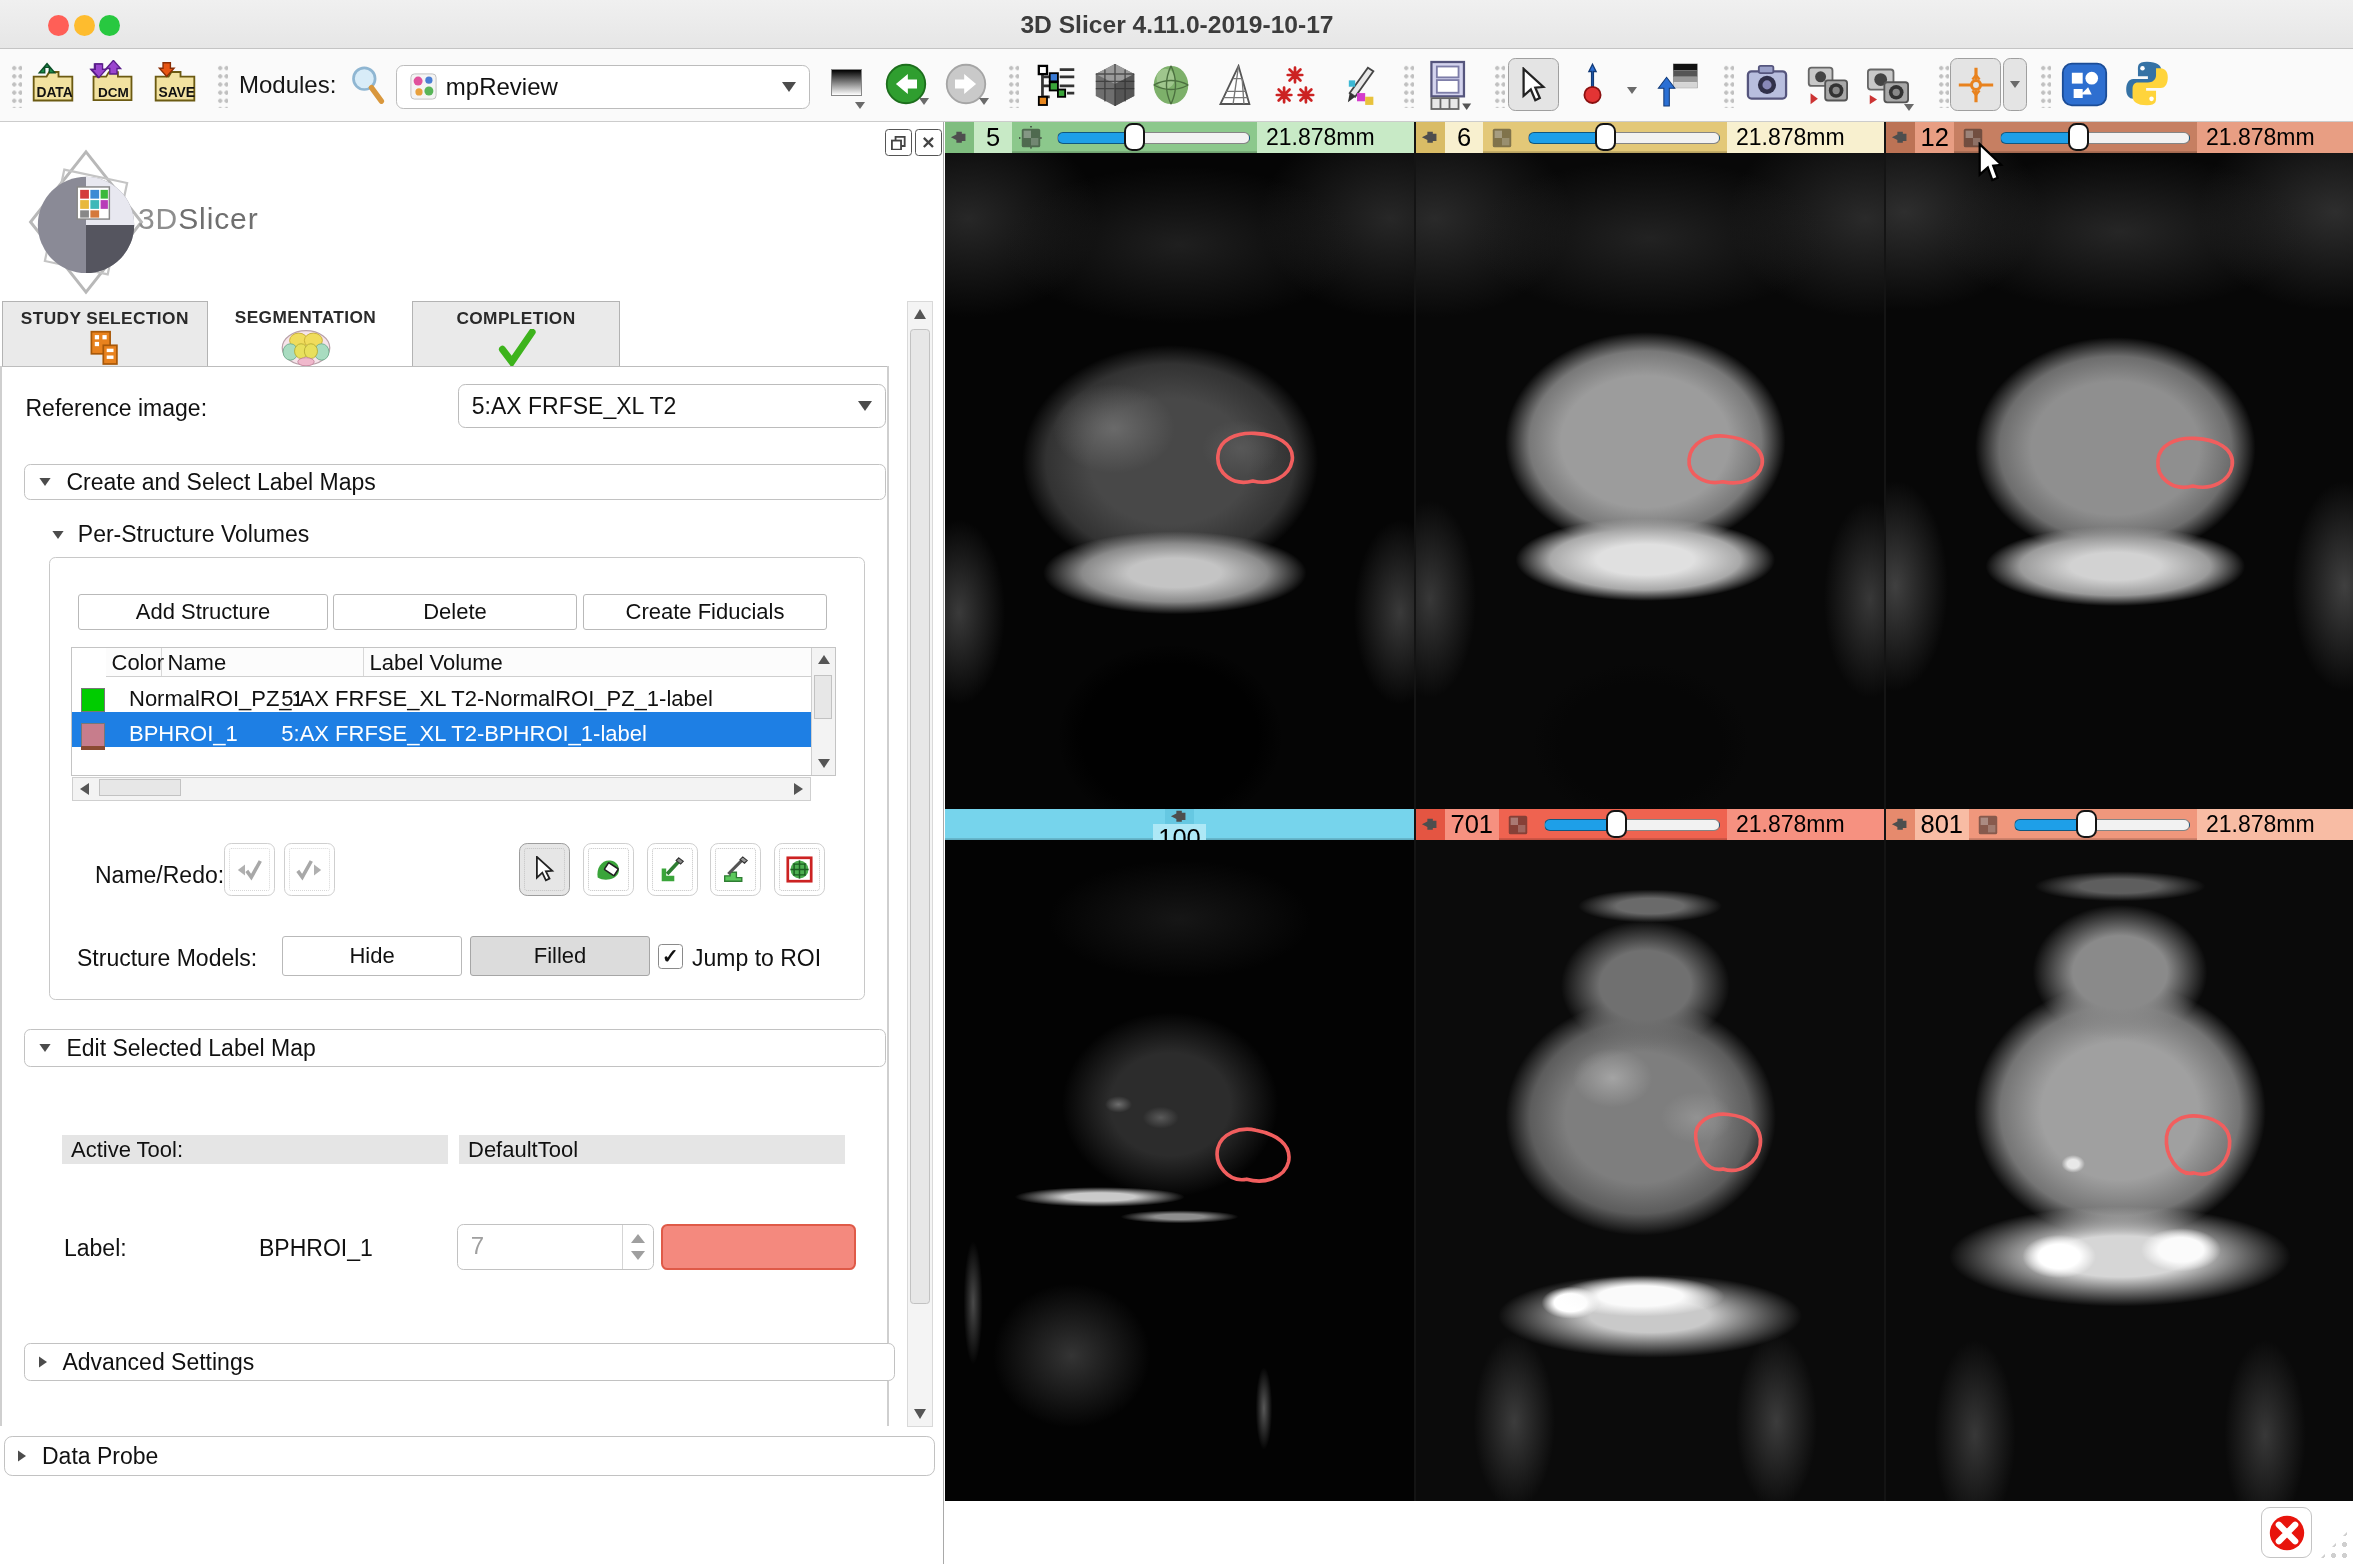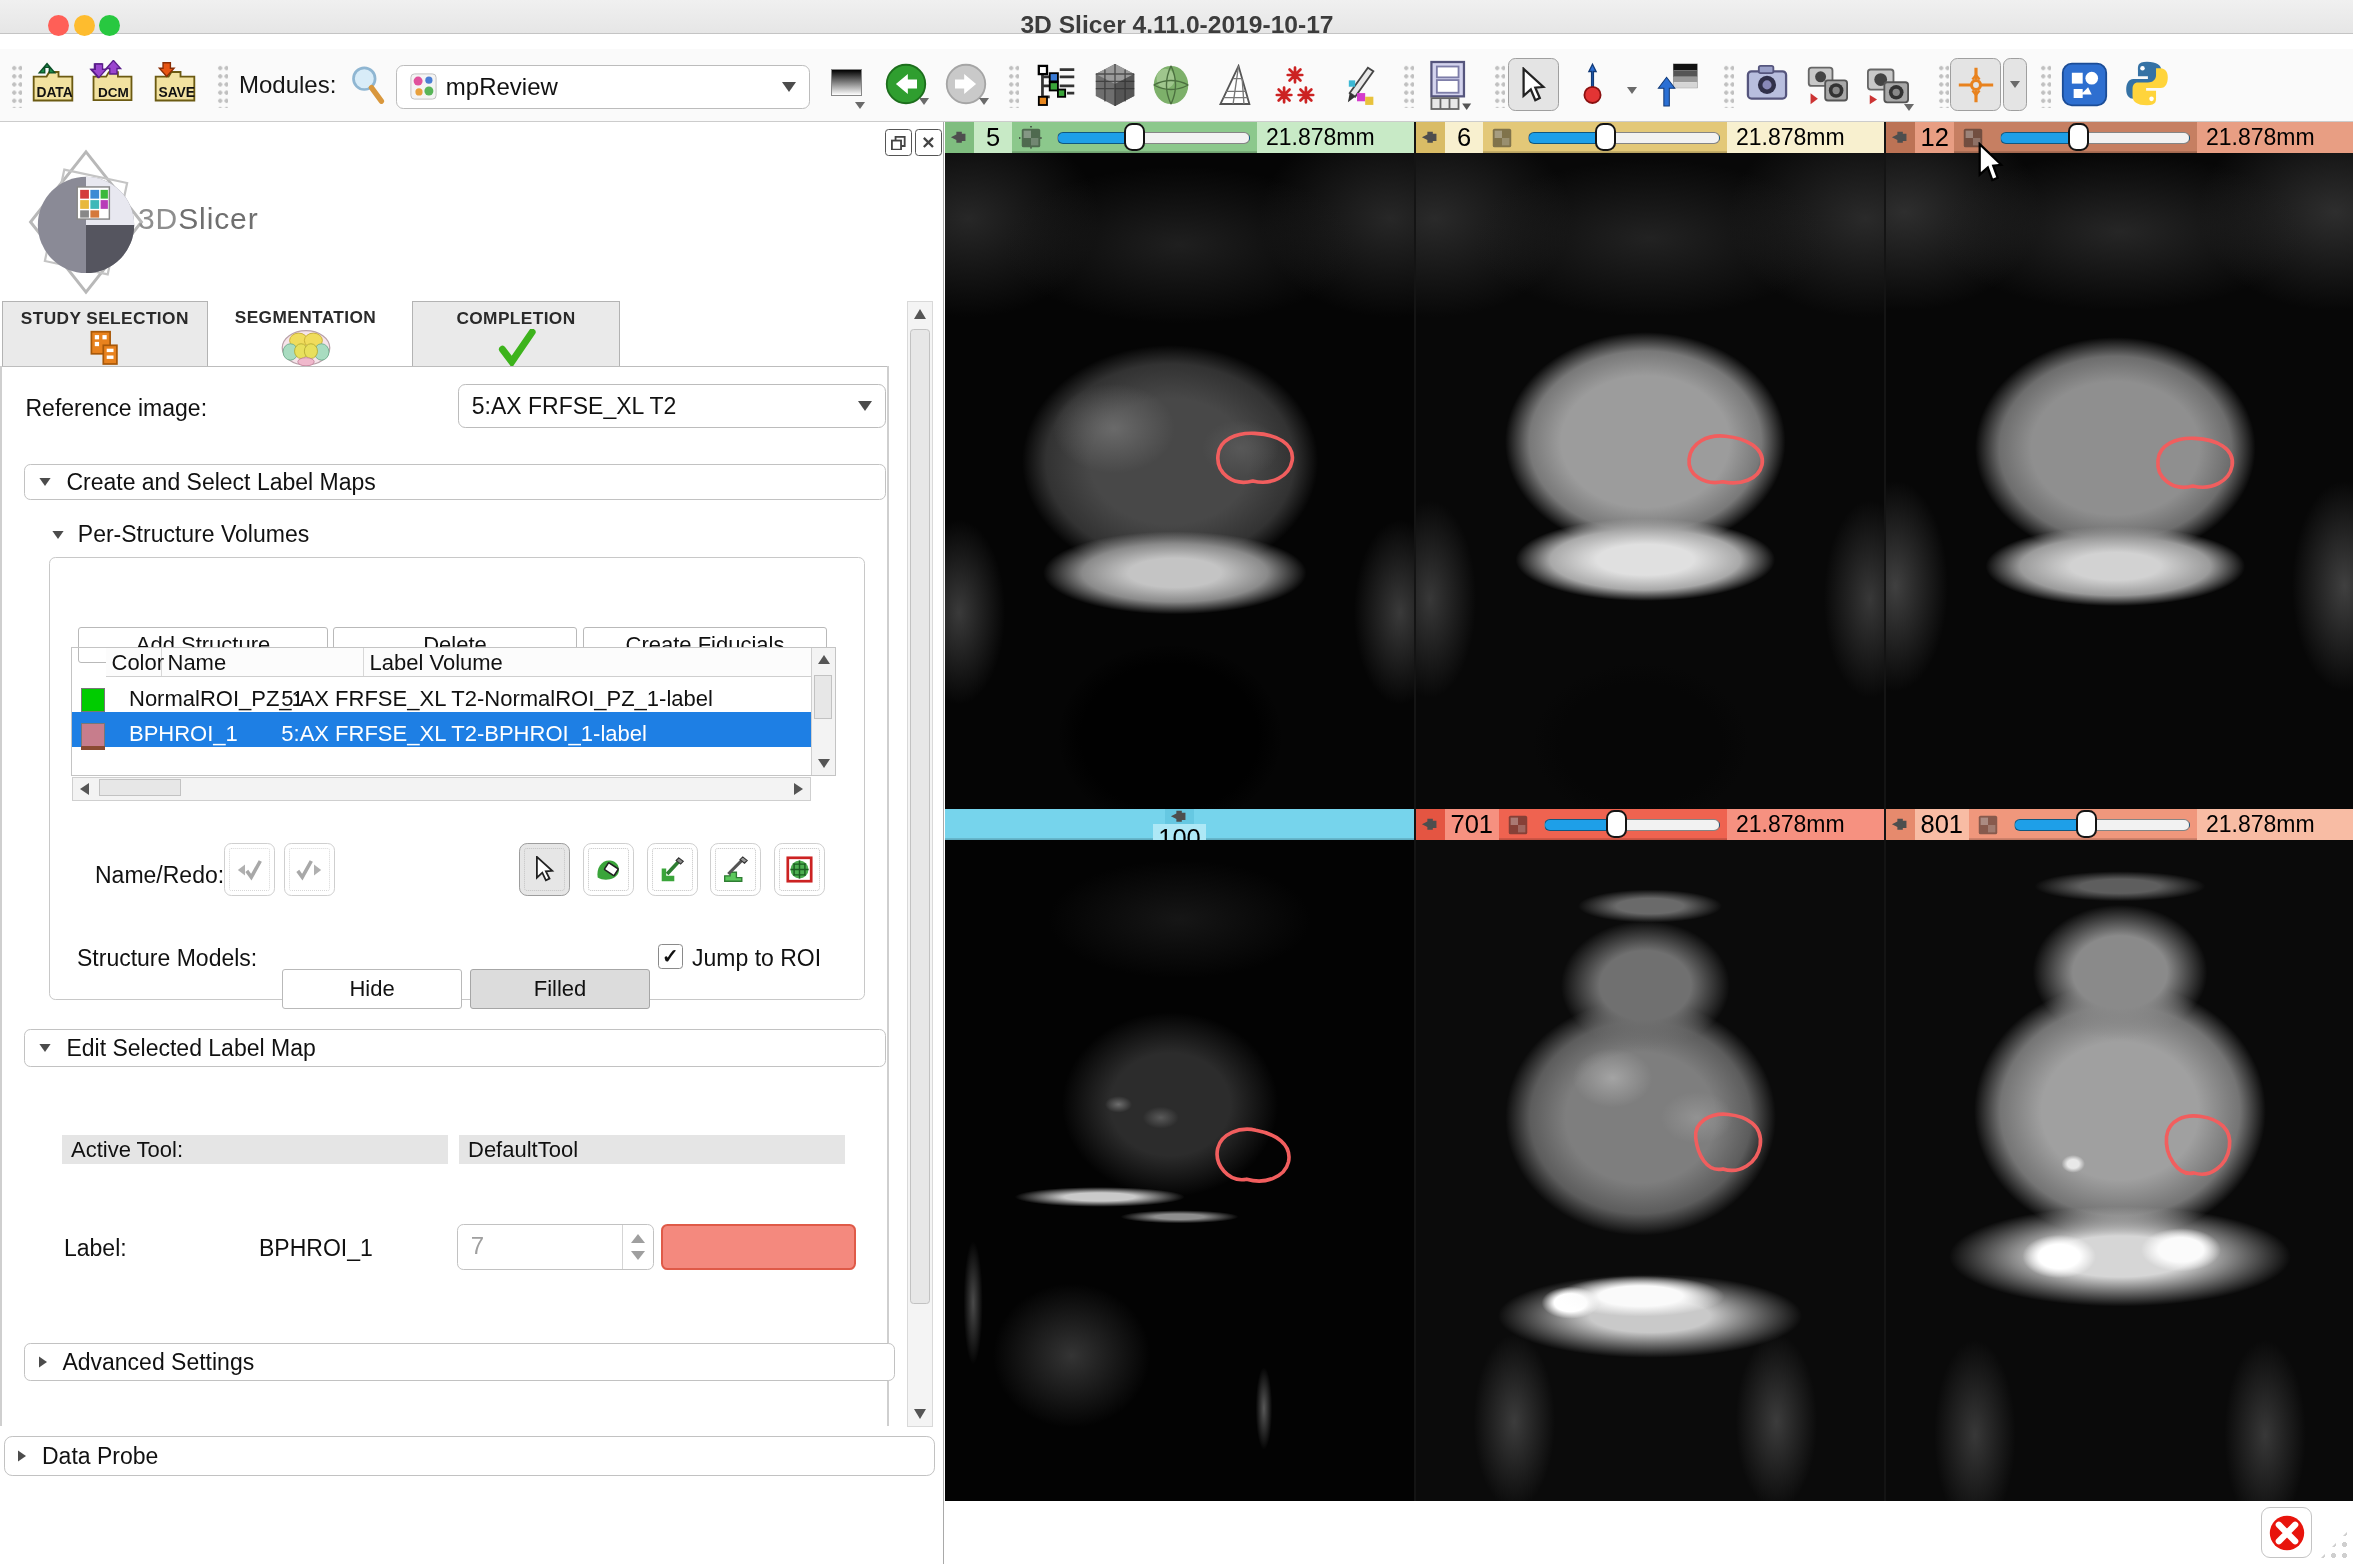--- a/index.html
+++ b/index.html
@@ -1,21 +1,21 @@
 <!DOCTYPE html>
 <html style="font-size:14.6px"><head>
 <meta charset="utf-8">
 <style>
   * { margin:0; padding:0; box-sizing:border-box; }
   html,body { width:2354px; height:1565px; overflow:hidden; background:#fff;
               font-family:"Liberation Sans", sans-serif; color:#111; }
   #app { position:relative; width:2354px; height:1565px; background:#fff; }
 
   
-  .titlebar { position:absolute; left:0; top:0; width:2354px; height:34px;
+  .titlebar { position:absolute; left:0; top:0; width:2354px; height:49px;
               background:linear-gradient(#f0f0f0,#e6e6e6); border-bottom:1.8px solid #c4c4c4; }
   .tl { position:absolute; top:14.6px; width:21px; height:21px; border-radius:50%; }
   .title { position:absolute; top:11px; left:0; right:0; text-align:center;
            font-size:24.6px; font-weight:bold; color:#3c3c3c; }
 
   
   .toolbar { position:absolute; left:0; top:49px; width:2354px; height:73px;
              background:#fafafa; border-bottom:1.8px solid #cccccc; }
   .grip { position:absolute; top:14.6px; width:11px; height:44px;
           background-image:radial-gradient(circle,#c0c0c0 1.8px,transparent 2.3px);
@@ -46,21 +46,21 @@
          display:flex; flex-direction:column; align-items:center; padding-top:5.5px; }
   .tab.active { background:transparent; border:none; }
   .tablabel { font-size:17.3px; font-weight:bold; color:#2a2a2a; letter-spacing:0.4px; }
   .paneline { position:absolute; left:0; top:244px; width:889px; height:0; border-top:1.8px solid #bdbdbd; }
 
   .collapsible { position:absolute; display:flex; align-items:center; gap:14.6px; padding-left:12.8px;
                  background:#fff; border:1.8px solid #c2c2c2; border-radius:6.4px; font-size:23px; }
   .plainhead { position:absolute; display:flex; align-items:center; gap:12.8px; font-size:23px; }
 
   .btn { background:#fff; border:1.8px solid #b9b9b9; border-radius:3px; font-size:22px;
-         display:flex; align-items:center; justify-content:center; color:#111;margin-top:33px; }
+         display:flex; align-items:center; justify-content:center; color:#111; }
   .btn.pressed { background:#dcdcdc; border-color:#a6a6a6; }
 
   .groupbox { position:absolute; left:49px; top:435px; width:816px; height:443px;
               border:1.8px solid #c8c8c8; border-radius:6.4px; }
 
   
   .tbl { position:absolute; left:71px; top:525px; width:765px; height:129px; border:1.8px solid #c4c4c4; }
   .tbl .hrow { position:absolute; left:0; top:0; right:24px; height:29px; background:#fcfcfc;
                border-bottom:1.8px solid #cfcfcf; display:flex; font-size:22px;margin-left:34px; }
   .tbl .hcell { padding:1.8px 5.5px; border-right:0.9px solid #d8d8d8; }

